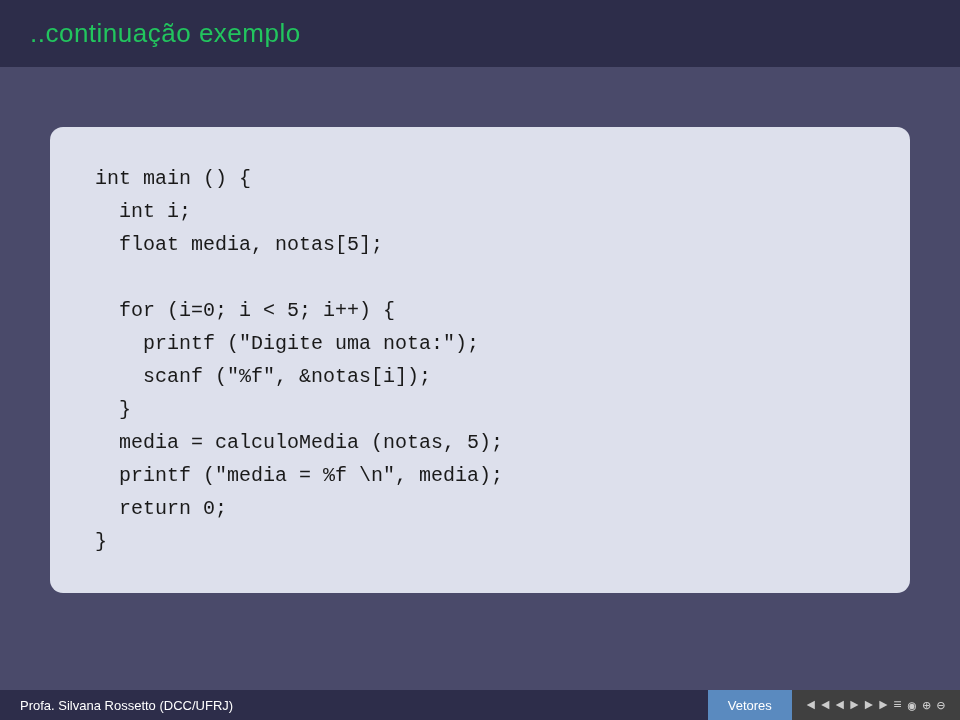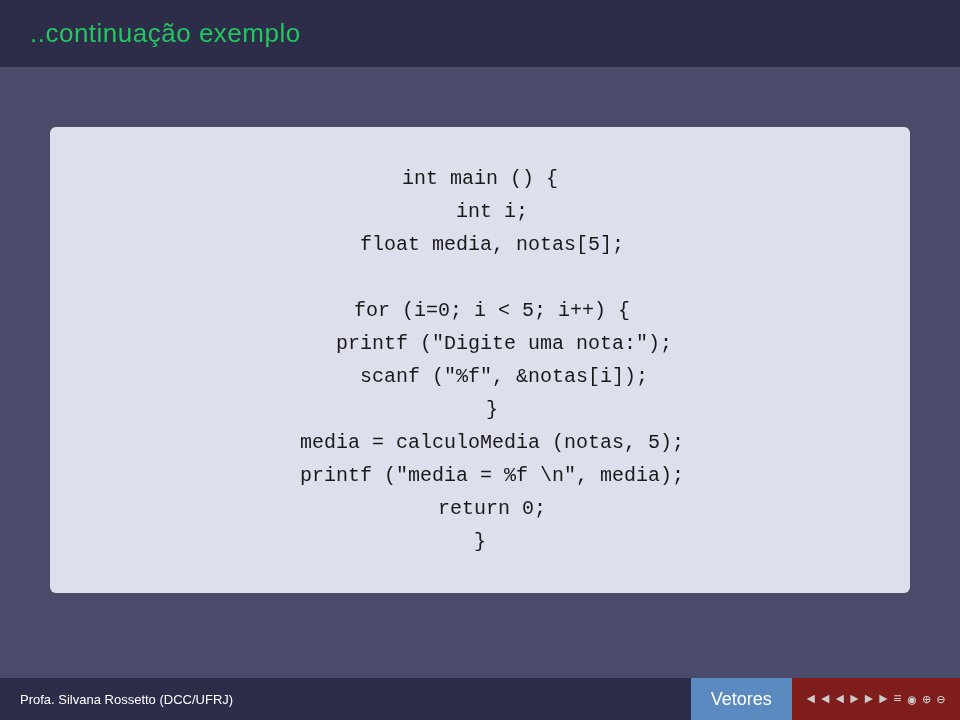--- a/index.html
+++ b/index.html
@@ -38,38 +38,37 @@
       flex: 1;
       display: flex;
       align-items: flex-start;
       justify-content: center;
       padding: 60px 50px 30px 50px;
       background: #4a4a6a;
     }
 
     .code-block {
       background: #dde0ec;
-      border-radius: 6px;
+      border-radius: 13px;
       padding: 35px 45px 35px 45px;
       width: 100%;
       max-width: 860px;
-      text-align: center;
     }
 
     .code-text {
       color: #1a1a1a;
       font-family: 'Courier New', Courier, monospace;
       font-size: 20px;
       line-height: 1.65;
       white-space: pre;
     }
 
     .footer {
-      background: #7f1d1d;
-      height: 42px;
+      background: #404040;
+      height: 30px;
       display: flex;
       align-items: center;
       padding: 0 0 0 0;
     }
 
     .footer-left {
       background: #2d2d4a;
       color: #cccccc;
       font-family: Arial, Helvetica, sans-serif;
       font-size: 13px;
@@ -81,21 +80,21 @@
     }
 
     .footer-left-name {
       color: #ffffff;
     }
 
     .footer-topic {
       background: #5a8abf;
       color: #ffffff;
       font-family: Arial, Helvetica, sans-serif;
-      font-size: 18px;
+      font-size: 13px;
       padding: 0 20px;
       height: 100%;
       display: flex;
       align-items: center;
     }
 
     .footer-nav {
       display: flex;
       align-items: center;
       gap: 6px;

